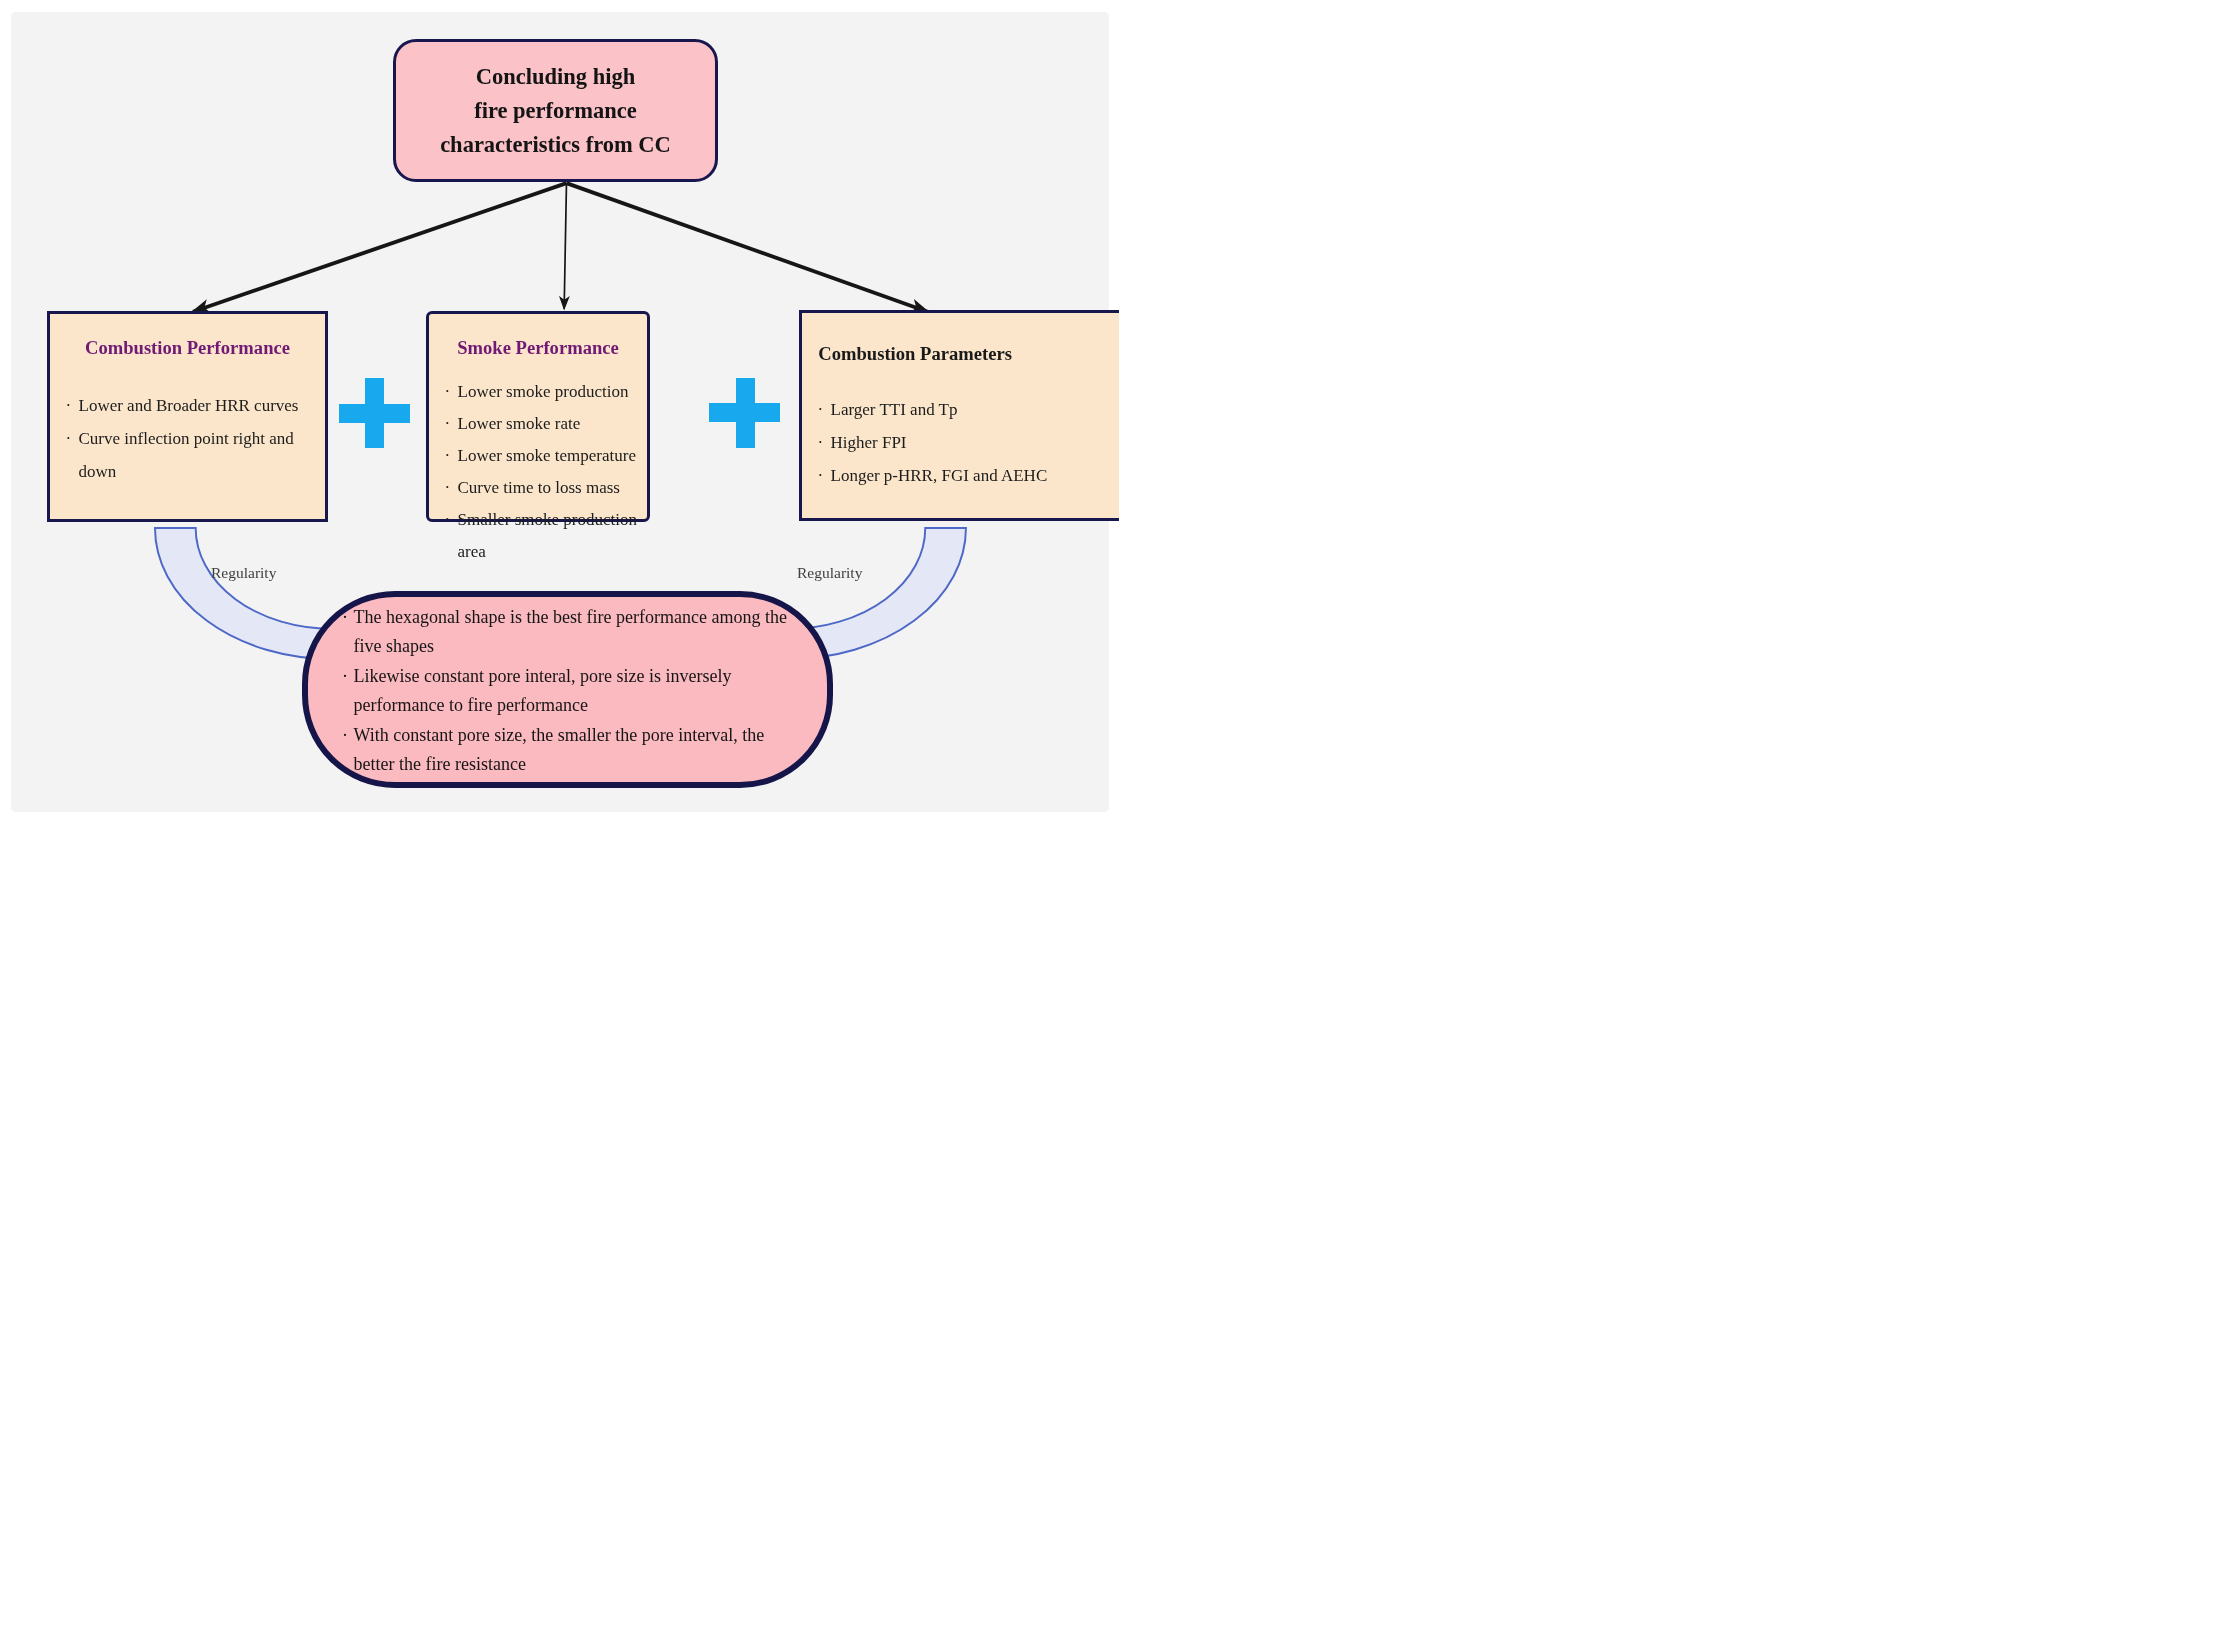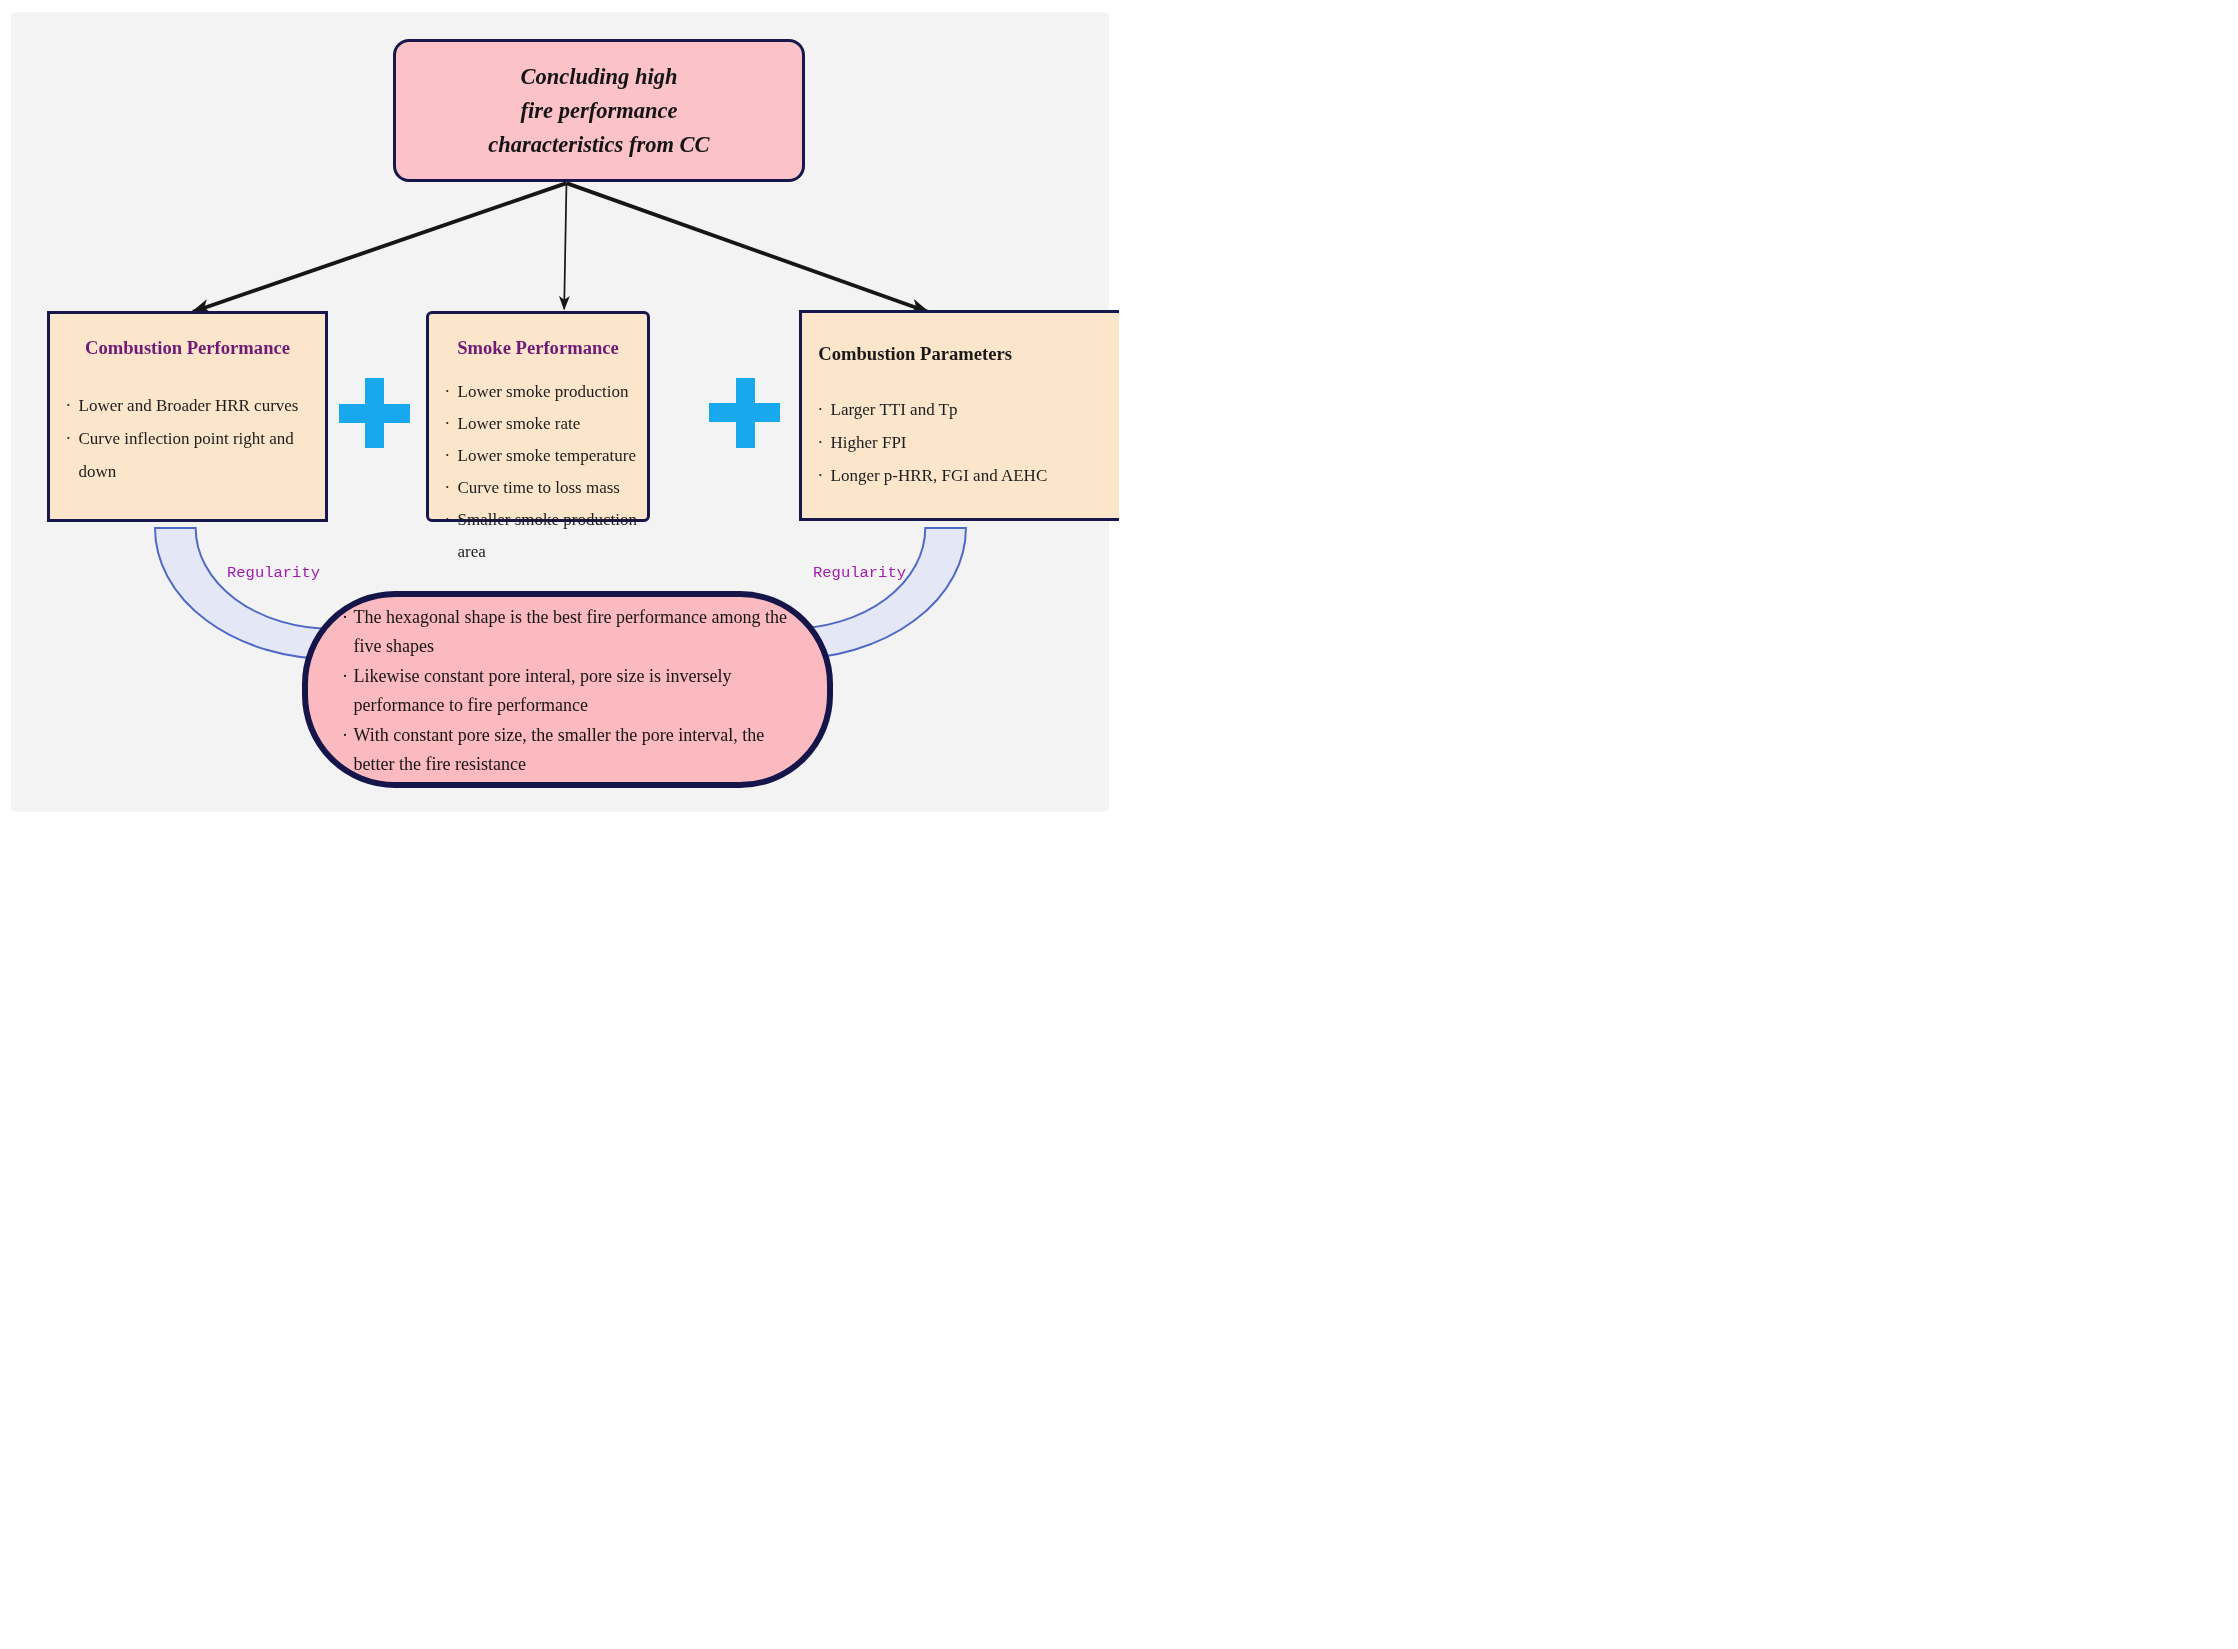--- a/index.html
+++ b/index.html
@@ -2,23 +2,23 @@
 <html style="font-size:12.4px"><head>
 <meta charset="utf-8">
 <style>
   html,body{margin:0;padding:0;background:#ffffff;}
   .canvas{position:relative;width:1119px;height:825px;background:#ffffff;overflow:hidden;
           font-family:"Liberation Serif", serif;}
   .bg{position:absolute;left:11px;top:11.6px;width:1098px;height:800px;background:#f3f3f4;border-radius:4.7px;}
   .layer{position:absolute;left:0;top:0;width:1119px;height:825px;z-index:1;pointer-events:none;}
 
   
-  .topbox{position:absolute;left:393px;top:39px;width:412px;height:143px;box-sizing:border-box;
-          background:#fbc2c8;border:3.9px solid #17174e;border-radius:16px;z-index:2;
-          display:flex;flex-direction:column;align-items:center;justify-content:center;font-style:italic;}
+  .topbox{position:absolute;left:393px;top:39px;width:325px;height:143px;box-sizing:border-box;
+          background:#fbc2c8;border:3.9px solid #17174e;border-radius:23px;z-index:2;
+          display:flex;flex-direction:column;align-items:center;justify-content:center;}
   .topbox .tline{font-weight:bold;font-size:22.5px;line-height:34px;color:#141414;white-space:nowrap;}
 
   
   .catbox{position:absolute;top:311px;height:211px;box-sizing:border-box;background:#fbe6cb;
           border:3.1px solid #17174e;z-index:2;}
   #box-combustion{left:47px;width:281px;}
   #box-smoke{left:426px;width:224px;border-radius:6px;}
   #box-params{left:799px;top:310px;width:325px;}
   .cattitle{font-weight:bold;font-size:18.6px;color:#701a75;text-align:center;margin-top:23px;white-space:nowrap;}
   #box-params .cattitle{color:#1a1a1a;text-align:left;padding-left:16.3px;margin-top:29.5px;}
@@ -28,21 +28,21 @@
   #box-params .bullets{margin-top:28px;}
   .bullet{display:flex;align-items:flex-start;font-size:17px;line-height:33px;color:#1c1c1c;}
   #box-smoke .bullet{line-height:32px;}
   .dot{flex:none;width:13px;text-align:left;}
   .btxt{max-width:239px;}
 
   
   .plusbar{position:absolute;background:#18a8ee;z-index:1;}
 
   
-  .reglabel{position:absolute;width:109px;text-align:right;font-size:15.5px;color:#a21caf;z-index:2;font-family:Liberation Mono, monospace;}
+  .reglabel{position:absolute;width:109px;text-align:left;font-size:15.5px;color:#404040;z-index:2;}
   #reg-left{left:211px;top:564px;}
   #reg-right{left:797px;top:564px;}
 
   
   .concbox{position:absolute;left:302px;top:591px;width:531px;height:197px;box-sizing:border-box;
            background:#fbb9c0;border:6.2px solid #15154a;border-radius:93px;z-index:2;
            display:flex;flex-direction:column;justify-content:center;padding:3.1px 29.5px 0 34px;}
   .pbullet{display:flex;align-items:flex-start;font-size:18px;line-height:29.5px;color:#151515;}
   .pdot{flex:none;width:11.6px;}
   .ptxt{max-width:454px;}

